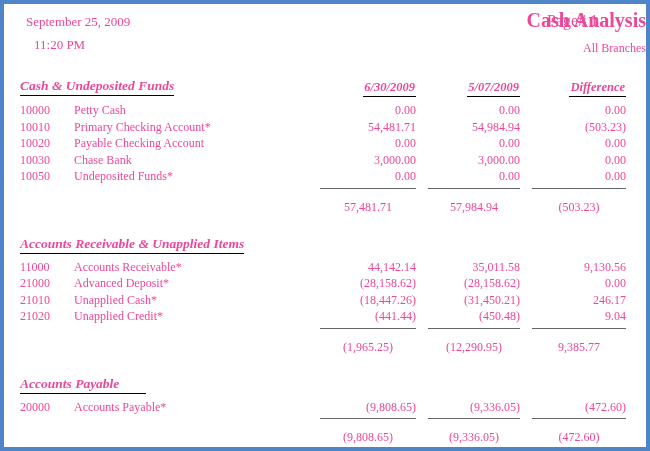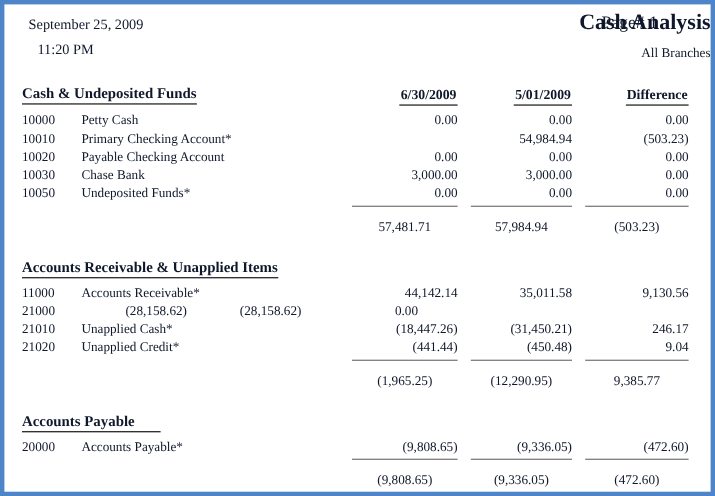--- a/index.html
+++ b/index.html
@@ -1,31 +1,31 @@
 <!DOCTYPE html>
 <html><head>
 <meta charset="utf-8">
 <style>
   html,body{margin:0;padding:0;background:#fff;}
   .page{
     width:650px;height:451px;box-sizing:border-box;
     border:4px solid #4e84c8;background:#fff;
-    font-family:"Liberation Serif","DejaVu Serif",serif;color:#0f172a;
+    font-family:"Liberation Serif","DejaVu Serif",serif;color:#ec4899;
     overflow:hidden;position:relative;
   }
   
   .header{position:relative;height:58px;}
   .h-date{position:absolute;left:22px;top:10px;font-size:13px;}
   .h-time{position:absolute;left:30px;top:33px;font-size:13px;}
   .h-title{position:absolute;left:0;right:0;top:5px;text-align:right;font-size:20px;font-weight:bold;}
   .h-sub{position:absolute;left:0;right:0;top:37px;text-align:right;font-size:12px;}
   .h-page{position:absolute;right:48px;top:8px;font-size:16px;}
   
   .content{padding:0 20px 0 16px;}
-  .sec-head{display:flex;align-items:flex-start;margin-top:15px;}
+  .sec-head{display:flex;align-items:center;margin-top:15px;font-style:italic;}
   .sec-head.later{margin-top:21px;}
   .sec-title{font-weight:bold;font-size:13.5px;border-bottom:1px solid #000;padding-bottom:1px;display:inline-block;}
   .sec-title.wide{min-width:126px;}
   .fill{flex:1;}
   .c-acct{width:54px;}
   .c-name{flex:1;}
   .n1{width:96px;text-align:right;}
   .n2{width:92px;text-align:right;margin-left:12px;}
   .n3{width:94px;text-align:right;margin-left:12px;}
   .col-h{font-weight:bold;font-size:12.5px;border-bottom:1px solid #000;display:inline-block;padding:0 1px 1px 1px;}
@@ -49,35 +49,36 @@
     <div class="h-sub">All Branches</div>
     <div class="h-page">Page# 1</div>
   </div>
 
   <div class="content">
 
     <div class="sec-head">
       <span class="sec-title">Cash &amp; Undeposited Funds</span>
       <span class="fill"></span>
       <span class="n1"><span class="col-h">6/30/2009</span></span>
-      <span class="n2"><span class="col-h">5/01/2009</span></span>
+      <span class="n2"><span class="col-h">5/07/2009</span></span>
       <span class="n3"><span class="col-h">Difference</span></span>
     </div>
 
     <div class="rows">
       <div class="row">
         <span class="c-acct">10000</span>
         <span class="c-name">Petty Cash</span>
         <span class="n1">0.00</span>
         <span class="n2">0.00</span>
         <span class="n3">0.00</span>
       </div>
       <div class="row">
         <span class="c-acct">10010</span>
         <span class="c-name">Primary Checking Account*</span>
+        <span class="n1">54,481.71</span>
         <span class="n2">54,984.94</span>
         <span class="n3">(503.23)</span>
       </div>
       <div class="row">
         <span class="c-acct">10020</span>
         <span class="c-name">Payable Checking Account</span>
         <span class="n1">0.00</span>
         <span class="n2">0.00</span>
         <span class="n3">0.00</span>
       </div>
@@ -110,20 +111,21 @@
     <div class="rows">
       <div class="row">
         <span class="c-acct">11000</span>
         <span class="c-name">Accounts Receivable*</span>
         <span class="n1">44,142.14</span>
         <span class="n2">35,011.58</span>
         <span class="n3">9,130.56</span>
       </div>
       <div class="row">
         <span class="c-acct">21000</span>
+        <span class="c-name">Advanced Deposit*</span>
         <span class="n1">(28,158.62)</span>
         <span class="n2">(28,158.62)</span>
         <span class="n3">0.00</span>
       </div>
       <div class="row">
         <span class="c-acct">21010</span>
         <span class="c-name">Unapplied Cash*</span>
         <span class="n1">(18,447.26)</span>
         <span class="n2">(31,450.21)</span>
         <span class="n3">246.17</span>

